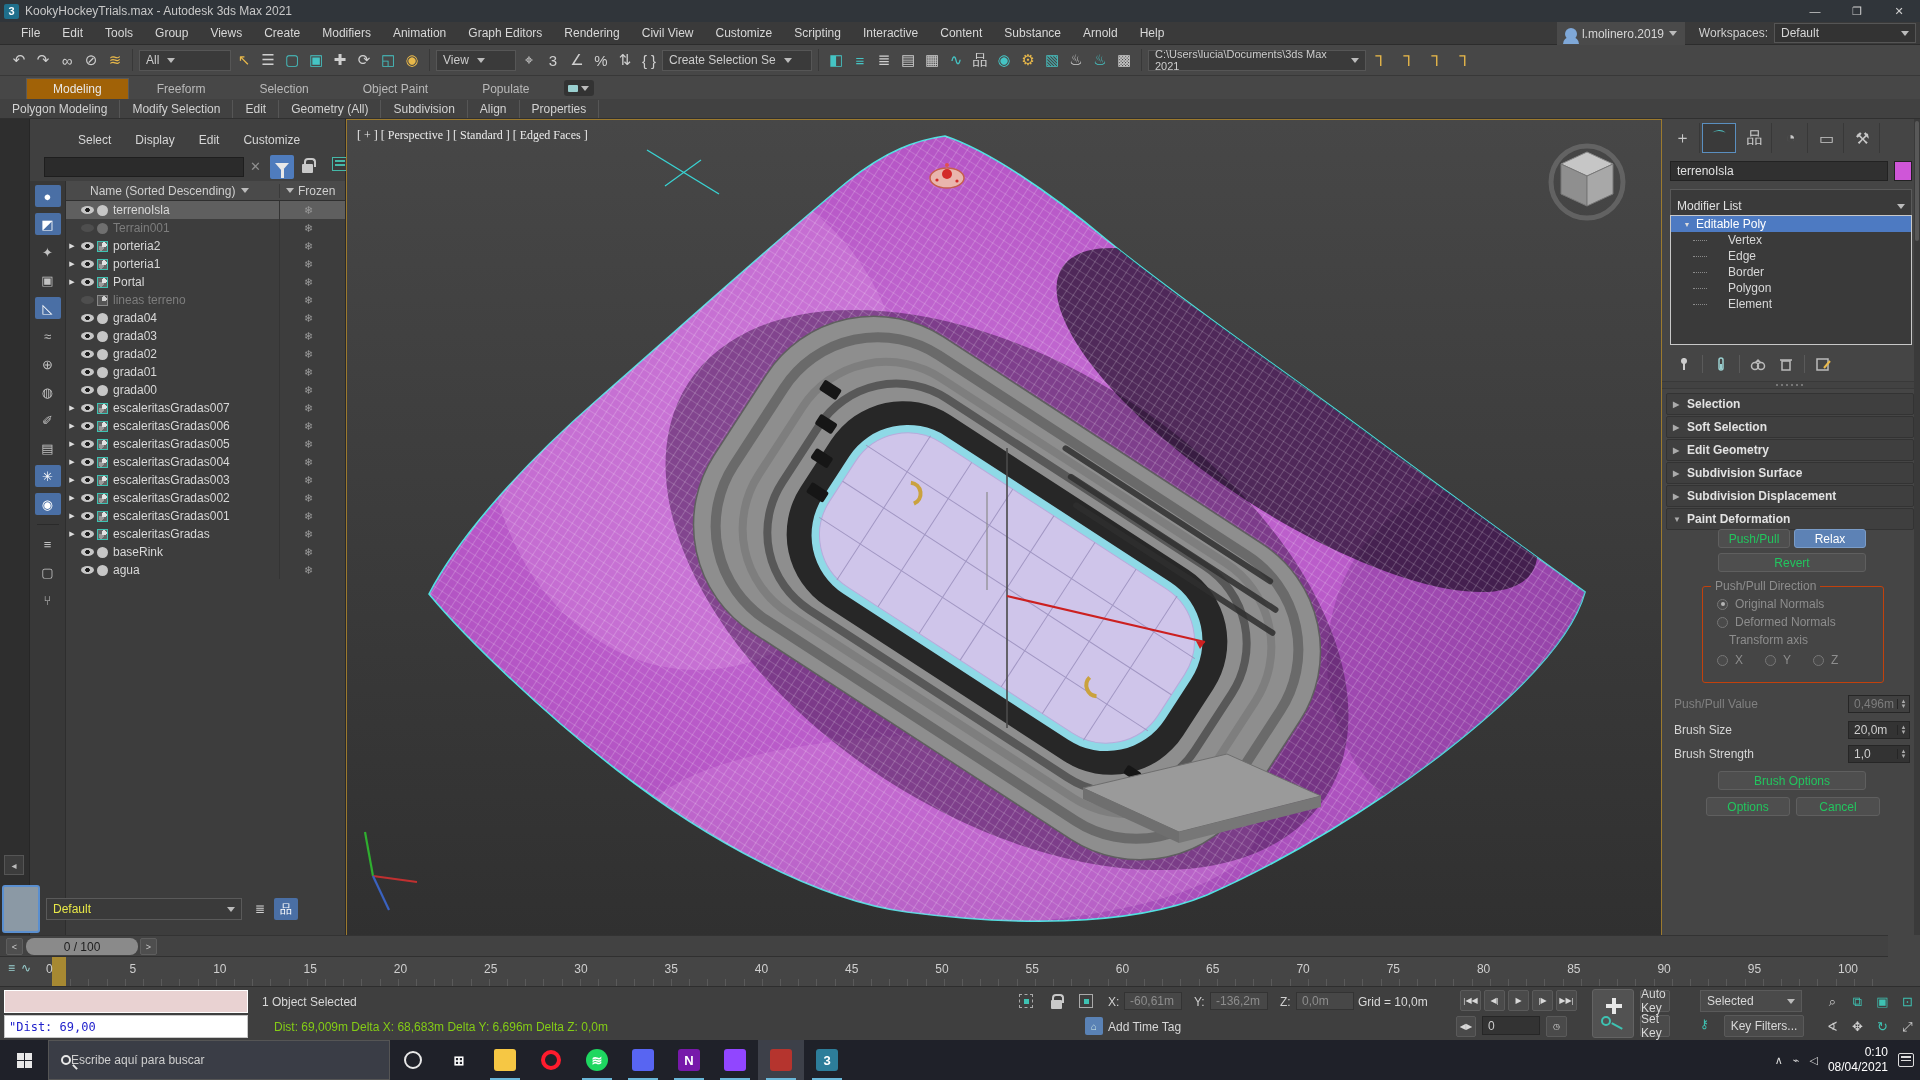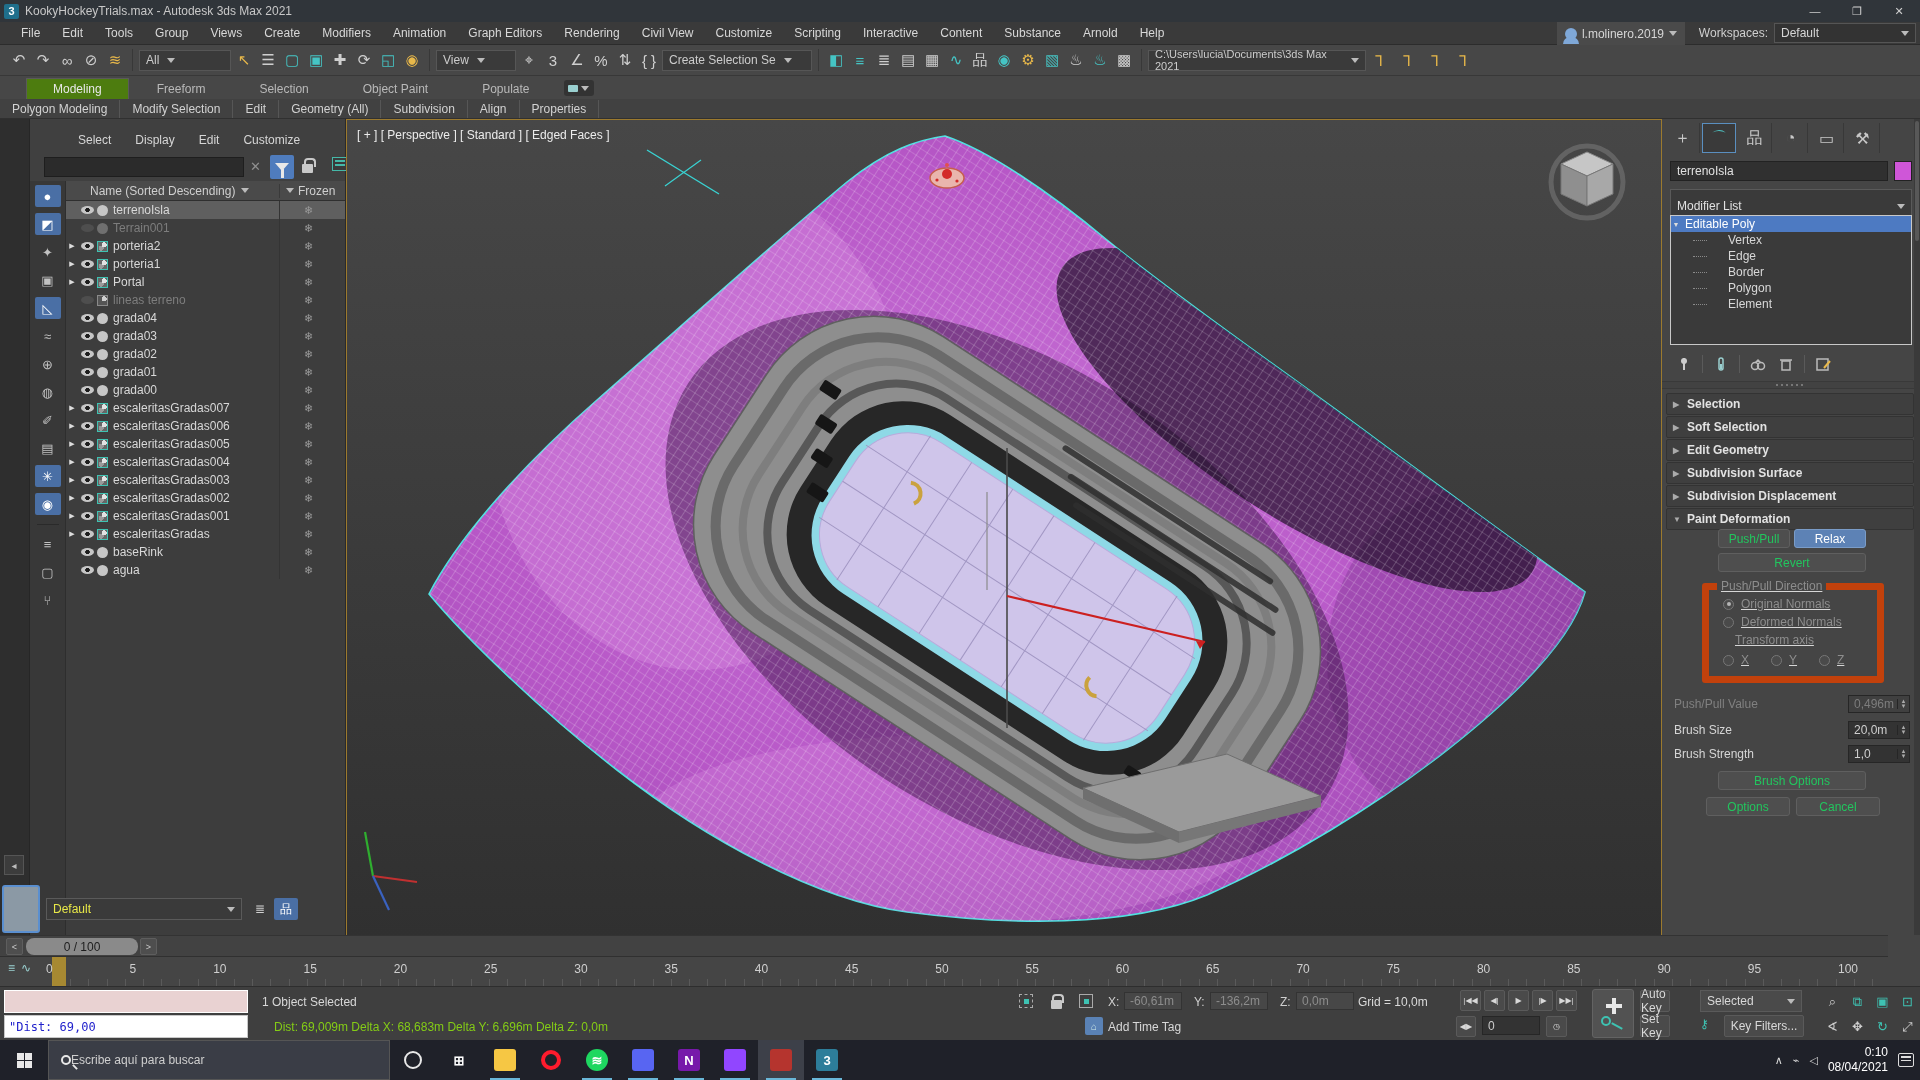--- a/index.html
+++ b/index.html
@@ -32,21 +32,21 @@
   .maintoolbar { left:0; top:45px; width:1920px; height:31px; background:#474747; border-bottom:1px solid #383838; display:flex; align-items:center; padding-left:8px; gap:2px; }
   .tbi { min-width:22px; height:24px; display:flex; align-items:center; justify-content:center; color:#cfcfcf; font-size:15px; border-radius:2px; }
   .tbi.teal { color:#45c4c4; }
   .tbi.amber { color:#e8b84a; }
   .tbsep { width:1px; height:22px; background:#383838; margin:0 4px; }
   .tbdrop { height:21px; background:#3a3a3a; border:1px solid #565656; display:flex; align-items:center; gap:8px; padding:0 6px; color:#ccc; }
 
   
   .ribbontabs { left:0; top:76px; width:1920px; height:23px; background:#474747; display:flex; align-items:flex-end; padding-left:26px; gap:2px; }
   .rtab { padding:3px 26px; color:#b9b9b9; }
-  .rtab.active { background:#4d7c0f; border:1px solid #5a5a5a; border-bottom:none; color:#e8e8e8; }
+  .rtab.active { background:#a16207; border:1px solid #5a5a5a; border-bottom:none; color:#e8e8e8; }
   .rtab-extra { width:30px; height:16px; background:#333; border-radius:3px; margin:0 0 3px 6px; display:flex; align-items:center; justify-content:center; gap:3px; }
   .rtab-extra .sq { width:10px; height:7px; background:#9ad0d0; border-radius:1px; }
   .ribbongroups { left:0; top:99px; width:1920px; height:20px; background:#414141; border-bottom:1px solid #303030; display:flex; align-items:center; }
   .rgroup { padding:2px 12px; border-right:1px solid #565656; color:#d2d2d2; }
 
   
   .leftstrip { left:0; top:119px; width:30px; height:816px; background:#2e2e2e; border-right:1px solid #262626; }
   .collapsebtn { left:4px; top:855px; width:20px; height:20px; background:#3c3c3c; border:1px solid #555; color:#bbb; display:flex; align-items:center; justify-content:center; font-size:10px; }
 
   
@@ -87,53 +87,53 @@
   .lrow .lbl { flex:1; color:#d8d8d8; white-space:nowrap; overflow:hidden; }
   .lrow.dim .lbl { color:#7d7d7d; }
   .lrow .froz { width:66px; border-left:1px solid #343434; align-self:stretch; display:flex; align-items:center; padding-left:24px; color:#9a9a9a; font-size:11px; }
 
   .matswatch { left:2px; top:885px; width:38px; height:48px; background:#8b99a5; border:2px solid #5a8fd0; border-radius:3px; }
   .defaultdrop { left:46px; top:898px; width:196px; height:22px; background:#3a3a3a; border:1px solid #5a5a5a; display:flex; align-items:center; justify-content:space-between; padding:0 6px; }
   .defaultdrop span { color:#e8e848; }
   .setico { top:898px; width:24px; height:22px; display:flex; align-items:center; justify-content:center; color:#d0d0d0; border-radius:2px; }
 
   
-  .viewport { left:346px; top:119px; width:1316px; height:819px; background:#3a3a3a; border:1px solid #9c7a2e; }
+  .viewport { left:346px; top:119px; width:1316px; height:819px; background:#3a3a3a; border:1px solid #9c7a2e;font-family:Liberation Serif, serif; }
   .vplabel { position:absolute; left:10px; top:8px; color:#ececec; font-size:12px; z-index:5; }
 
   
   .cmdpanel { left:1662px; top:119px; width:258px; height:816px; background:#454545; }
   .cp-scroll { position:absolute; right:0; top:0; width:6px; height:100%; background:#3a3a3a; }
   .cp-scroll i { display:block; margin:2px 1px; height:120px; background:#585858; border-radius:2px; }
   .cptabs { position:absolute; left:4px; top:4px; display:flex; gap:2px; }
   .cptab { width:34px; height:30px; display:flex; align-items:center; justify-content:center; color:#c8c8c8; font-size:16px; border-right:1px solid #383838; }
   .cptab.on { background:#3a3a3a; border:1px solid #5a8fc0; color:#4fc3c3; }
   .cp-name { position:absolute; left:8px; top:42px; width:218px; height:20px; background:#303030; border:1px solid #222; display:flex; align-items:center; padding-left:6px; color:#e0e0e0; }
   .cp-swatch { position:absolute; left:232px; top:42px; width:18px; height:20px; background:#cf56d8; border:1px solid #222; }
   .cp-modlist { position:absolute; left:8px; top:70px; width:242px; height:20px; background:#3a3a3a; border:1px solid #5a5a5a; display:flex; align-items:center; justify-content:space-between; padding:16px 6px; color:#e0e0e0; }
   .cp-stack { position:absolute; left:8px; top:96px; width:242px; height:130px; background:#3a3a3a; border:1px solid #c8c8c8; overflow:hidden; }
-  .srow { height:16px; display:flex; align-items:center; color:#d8d8d8; padding-left:0; gap:4px; }
+  .srow { height:16px; display:flex; align-items:center; color:#d8d8d8; padding-left:11px; gap:4px; }
   .srow .sarr { width:10px; font-size:7px; color:#ddd; text-align:center; }
   .srow.selected { background:#4d7ac2; color:#fff; }
   .srow.child { padding-left:22px; }
   .srow.child:before { content:""; width:14px; border-top:1px dotted #8a8a8a; margin-right:3px; }
   .cp-tools { position:absolute; left:8px; top:232px; width:242px; height:26px; display:flex; align-items:center; gap:8px; padding-left:4px; }
   .cpti { width:20px; height:20px; display:flex; align-items:center; justify-content:center; }
   .cptsep { width:1px; height:18px; background:#5a5a5a; }
   .cp-split { position:absolute; left:0; top:262px; width:258px; height:8px; border-top:1px solid #393939; border-bottom:1px solid #393939; background:#424242; }
   .cp-split i { display:block; width:30px; height:2px; margin:2px auto; background:repeating-linear-gradient(90deg,#777 0 2px,transparent 2px 5px); }
 
   .rollouts { position:absolute; left:4px; top:274px; width:248px; }
   .rollout { height:22px; background:#3f3f3f; border:1px solid #333; border-radius:2px; margin-bottom:1px; display:flex; align-items:center; padding-left:6px; gap:6px; font-weight:bold; color:#e2e2e2; }
   .rollout .ra { font-size:8px; color:#aaa; width:8px; }
 
   .paintbody { position:absolute; left:4px; top:410px; width:248px; }
   .pbtn { position:absolute; height:19px; background:#4e4e4e; border:1px solid #5f5f5f; border-radius:3px; display:flex; align-items:center; justify-content:center; color:#22c55e; }
   .pbtn.blue { background:#5d82b5; border-color:#7a9cc8; color:#fff; }
-  .fieldset { position:absolute; left:36px; top:50px; width:182px; height:104px; border:7px solid #c2410c; border-radius:3px;text-decoration:underline; }
+  .fieldset { position:absolute; left:36px; top:50px; width:182px; height:104px; border:1px solid #c2410c; border-radius:3px; }
   .fieldset legend { margin-left:8px; padding:0 4px; color:#8d8d8d; font-size:12px; }
   .radiorow { display:flex; align-items:center; gap:7px; margin:4px 0 0 14px; color:#8d8d8d; }
   .radio { width:11px; height:11px; border-radius:50%; border:1px solid #777; background:#4a4a4a; position:relative; }
   .radio.sel:after { content:""; position:absolute; left:2.5px; top:2.5px; width:4px; height:4px; border-radius:50%; background:#b5b5b5; }
   .axisrow { display:flex; gap:22px; margin:6px 0 0 14px; color:#8d8d8d; }
   .axisrow .radiorow { margin:0; }
   .valrow { position:absolute; left:8px; display:flex; align-items:center; width:236px; }
   .valrow .vlbl { flex:1; color:#d6d6d6; }
   .valrow .vlbl.dis { color:#808080; }
   .spin { width:62px; height:18px; background:#333; border:1px solid #262626; display:flex; align-items:center; }

